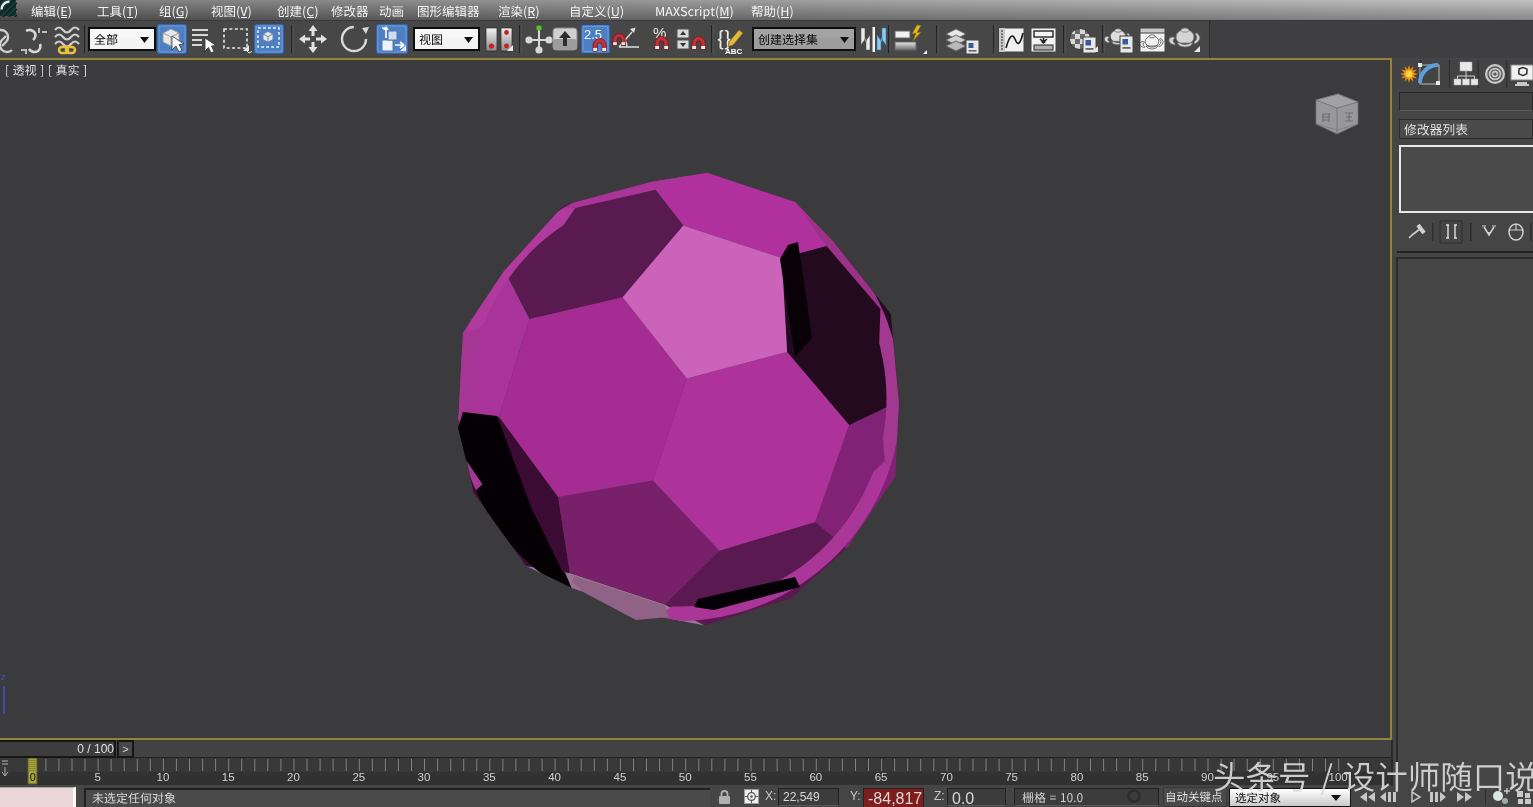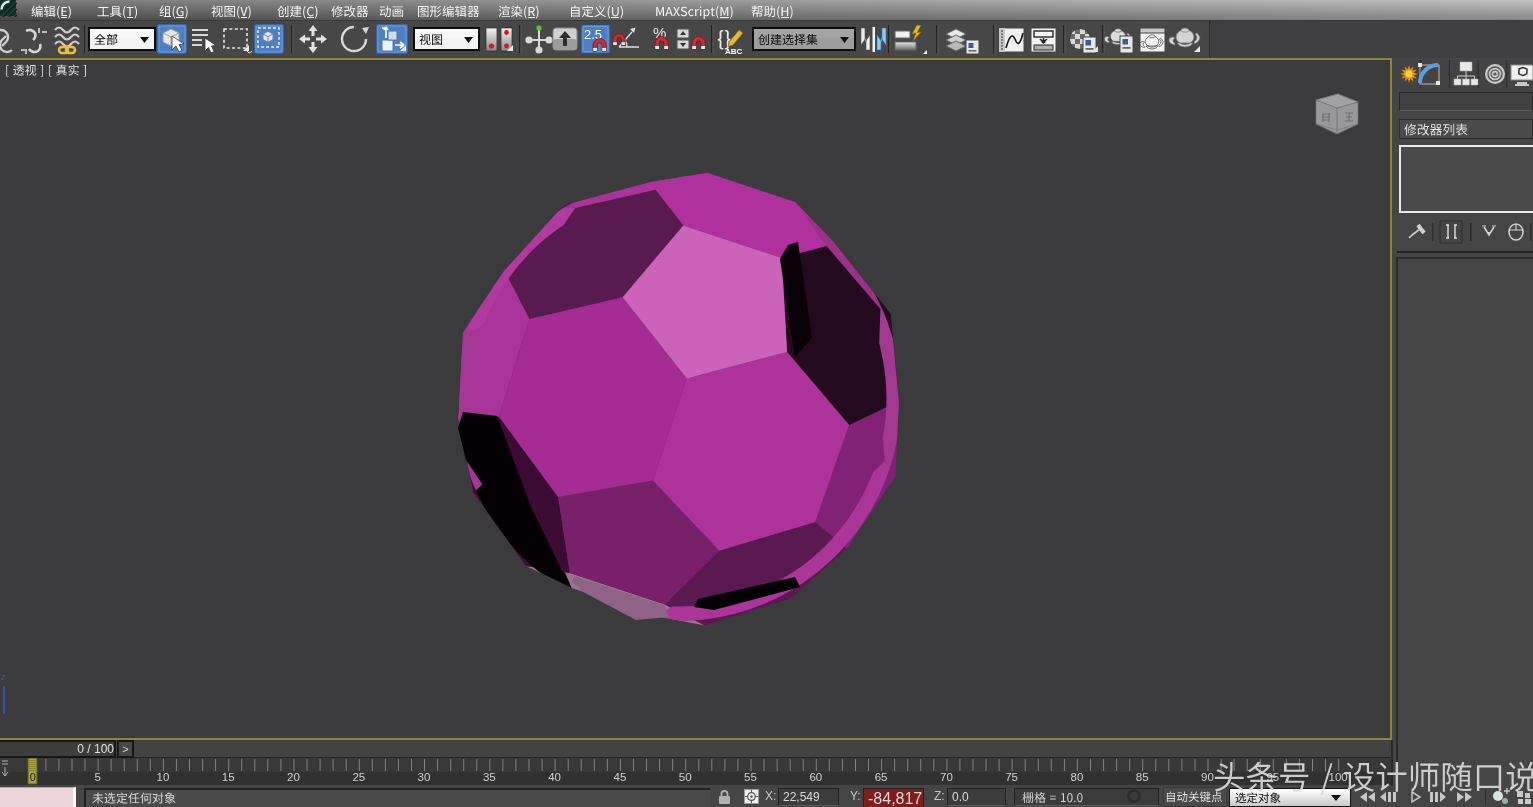--- a/index.html
+++ b/index.html
@@ -627,21 +627,21 @@
     <rect x="0.5" y="0.5" width="14" height="14" fill="#f0f0f0" stroke="#999"></rect>
     <circle cx="7.5" cy="7.5" r="3.8" fill="none" stroke="#555" stroke-width="1.3"></circle>
     <circle cx="7.5" cy="7.5" r="1.3" fill="#555"></circle>
     <path d="M7.5,1 l0,2.5 M7.5,11.5 l0,2.5 M1,7.5 l2.5,0 M11.5,7.5 l2.5,0" stroke="#555"></path>
   </svg>
 <div class="abs" style="left:765px;top:789px;color:#c8c8c8;font-size:12px">X:</div>
 <div class="abs" style="left:778px;top:788px;width:61px;height:18px;background:#3c3c3c;border:1px solid #222;border-bottom-color:#5a5a5a;color:#d8d8d8;font-size:12px;padding:1px 0 12px 4px">22,549</div>
 <div class="abs" style="left:850px;top:789px;color:#c8c8c8;font-size:12px">Y:</div>
 <div class="abs" style="left:863px;top:788px;width:61px;height:34px;background:#7f1d1d;border:1px solid #222;border-bottom-color:#5a5a5a;color:#d8d8d8;font-size:16px;padding:1px 0 0 4px">-84,817</div>
 <div class="abs" style="left:934px;top:789px;color:#c8c8c8;font-size:12px">Z:</div>
-<div class="abs" style="left:947px;top:788px;width:59px;height:18px;background:#3c3c3c;border:1px solid #222;border-bottom-color:#5a5a5a;color:#d8d8d8;font-size:12px;padding:1px 0 0 4px">0.0</div>
+<div class="abs" style="left:947px;top:788px;width:59px;height:18px;background:#3c3c3c;border:1px solid #222;border-bottom-color:#5a5a5a;color:#d8d8d8;font-size:16px;padding:1px 0 0 4px">0.0</div>
 <div class="abs" style="left:1014px;top:788px;width:145px;height:18px;background:#3c3c3c;border:1px solid #222;border-bottom-color:#5a5a5a"></div>
 <svg class="abs" style="left:1022px;top:789px" width="120" height="17" viewBox="0 -13 120 17">
     <path d="M4.0 -5.3H11.5V-4.5H4.0ZM5.1 -9.6H7.0V-8.9H5.1ZM8.3 -9.6H10.4V-8.9H8.3ZM10.0 -9.6H10.8V0.0Q10.8 0.3 10.7 0.5Q10.6 0.7 10.4 0.8Q10.2 0.9 10.0 1.0Q9.7 1.0 9.2 1.0Q9.2 0.8 9.1 0.6Q9.1 0.4 9.0 0.2Q9.3 0.2 9.5 0.2Q9.7 0.2 9.8 0.2Q10.0 0.2 10.0 0.0ZM6.5 -9.6H7.3V-0.1Q7.3 0.2 7.2 0.4Q7.1 0.6 7.0 0.7Q6.8 0.8 6.5 0.8Q6.2 0.8 5.8 0.8Q5.8 0.7 5.7 0.4Q5.6 0.2 5.5 0.0Q5.8 0.1 6.0 0.1Q6.3 0.1 6.4 0.1Q6.5 0.1 6.5 -0.1ZM4.7 -9.6H5.5V-5.2Q5.5 -4.5 5.4 -3.7Q5.4 -2.9 5.3 -2.0Q5.1 -1.2 4.9 -0.4Q4.6 0.3 4.2 1.0Q4.1 0.9 4.0 0.8Q3.9 0.8 3.8 0.7Q3.6 0.6 3.6 0.6Q4.0 -0.1 4.2 -0.8Q4.4 -1.5 4.5 -2.3Q4.7 -3.0 4.7 -3.8Q4.7 -4.5 4.7 -5.2ZM8.0 -9.6H8.8V-4.4Q8.8 -3.8 8.8 -3.1Q8.8 -2.4 8.7 -1.6Q8.6 -0.9 8.4 -0.2Q8.3 0.4 8.0 1.0Q8.0 0.9 7.8 0.9Q7.7 0.8 7.6 0.7Q7.4 0.6 7.4 0.6Q7.7 -0.1 7.8 -1.0Q8.0 -1.8 8.0 -2.7Q8.0 -3.6 8.0 -4.4ZM0.6 -7.5H3.9V-6.7H0.6ZM2.0 -10.1H2.8V0.9H2.0ZM2.0 -7.0 2.6 -6.8Q2.4 -6.1 2.3 -5.4Q2.1 -4.6 1.9 -3.8Q1.7 -3.1 1.4 -2.4Q1.1 -1.8 0.8 -1.3Q0.8 -1.5 0.6 -1.7Q0.5 -1.9 0.4 -2.1Q0.6 -2.5 0.9 -3.1Q1.1 -3.7 1.3 -4.3Q1.6 -5.0 1.7 -5.7Q1.9 -6.4 2.0 -7.0ZM2.7 -6.3Q2.8 -6.2 3.0 -5.9Q3.2 -5.6 3.4 -5.3Q3.6 -4.9 3.8 -4.6Q4.0 -4.4 4.0 -4.2L3.5 -3.5Q3.4 -3.7 3.3 -4.0Q3.1 -4.4 2.9 -4.7Q2.7 -5.1 2.6 -5.4Q2.4 -5.7 2.3 -5.9Z M18.6 -8.8H22.0V-8.0H18.6ZM17.5 -3.4H22.6V0.9H21.7V-2.7H18.4V1.0H17.5ZM17.9 -0.4H22.2V0.4H17.9ZM19.0 -10.1 19.9 -9.9Q19.5 -9.1 19.1 -8.3Q18.6 -7.6 18.1 -6.9Q17.6 -6.3 17.1 -5.8Q17.0 -5.9 16.9 -6.0Q16.7 -6.1 16.6 -6.2Q16.5 -6.3 16.4 -6.4Q17.2 -7.1 17.9 -8.0Q18.6 -9.0 19.0 -10.1ZM21.8 -8.8H21.9L22.1 -8.8L22.7 -8.6Q22.3 -7.4 21.6 -6.5Q21.0 -5.6 20.2 -4.9Q19.4 -4.2 18.5 -3.6Q17.6 -3.1 16.6 -2.8Q16.5 -2.9 16.4 -3.1Q16.2 -3.4 16.1 -3.5Q17.0 -3.8 17.9 -4.3Q18.7 -4.7 19.5 -5.4Q20.3 -6.1 20.9 -6.9Q21.4 -7.7 21.8 -8.6ZM18.6 -8.2Q18.9 -7.3 19.6 -6.5Q20.4 -5.6 21.4 -4.9Q22.4 -4.2 23.7 -3.8Q23.6 -3.7 23.5 -3.6Q23.4 -3.4 23.3 -3.3Q23.2 -3.1 23.2 -3.0Q21.8 -3.5 20.8 -4.3Q19.8 -5.0 19.0 -5.9Q18.3 -6.9 17.9 -7.7ZM12.6 -7.5H16.8V-6.7H12.6ZM14.4 -10.1H15.3V0.9H14.4ZM14.4 -7.0 15.0 -6.8Q14.8 -6.1 14.6 -5.3Q14.4 -4.5 14.1 -3.8Q13.8 -3.0 13.5 -2.4Q13.1 -1.8 12.8 -1.3Q12.7 -1.5 12.6 -1.7Q12.5 -1.9 12.3 -2.1Q12.7 -2.5 13.0 -3.1Q13.3 -3.6 13.5 -4.3Q13.8 -5.0 14.0 -5.6Q14.3 -6.3 14.4 -7.0ZM15.2 -6.2Q15.3 -6.1 15.6 -5.8Q15.8 -5.5 16.0 -5.2Q16.3 -4.9 16.5 -4.7Q16.7 -4.4 16.8 -4.3L16.3 -3.6Q16.2 -3.8 16.0 -4.1Q15.8 -4.4 15.5 -4.7Q15.3 -5.0 15.1 -5.3Q14.9 -5.6 14.8 -5.8Z M28.1 -5.5V-6.3H33.8V-5.5ZM28.1 -2.6V-3.4H33.8V-2.6Z M38.9 0.0V-0.9H40.9V-7.5H39.3V-8.2Q39.9 -8.3 40.3 -8.4Q40.8 -8.6 41.1 -8.8H42.0V-0.9H43.7V0.0Z M47.9 0.2Q47.0 0.2 46.4 -0.3Q45.8 -0.9 45.5 -1.9Q45.1 -2.9 45.1 -4.4Q45.1 -6.0 45.5 -7.0Q45.8 -8.0 46.4 -8.5Q47.0 -9.0 47.9 -9.0Q48.7 -9.0 49.3 -8.5Q49.9 -8.0 50.3 -7.0Q50.6 -6.0 50.6 -4.4Q50.6 -2.9 50.3 -1.9Q49.9 -0.9 49.3 -0.3Q48.7 0.2 47.9 0.2ZM47.9 -0.7Q48.4 -0.7 48.7 -1.1Q49.1 -1.5 49.3 -2.3Q49.5 -3.1 49.5 -4.4Q49.5 -5.7 49.3 -6.5Q49.1 -7.3 48.7 -7.7Q48.4 -8.1 47.9 -8.1Q47.4 -8.1 47.0 -7.7Q46.6 -7.3 46.4 -6.5Q46.2 -5.7 46.2 -4.4Q46.2 -3.1 46.4 -2.3Q46.6 -1.5 47.0 -1.1Q47.4 -0.7 47.9 -0.7Z M52.8 0.2Q52.5 0.2 52.3 -0.1Q52.1 -0.3 52.1 -0.7Q52.1 -1.1 52.3 -1.3Q52.5 -1.5 52.8 -1.5Q53.2 -1.5 53.4 -1.3Q53.6 -1.1 53.6 -0.7Q53.6 -0.3 53.4 -0.1Q53.2 0.2 52.8 0.2Z M57.9 0.2Q57.0 0.2 56.4 -0.3Q55.8 -0.9 55.4 -1.9Q55.1 -2.9 55.1 -4.4Q55.1 -6.0 55.4 -7.0Q55.8 -8.0 56.4 -8.5Q57.0 -9.0 57.9 -9.0Q58.7 -9.0 59.3 -8.5Q59.9 -8.0 60.2 -7.0Q60.6 -6.0 60.6 -4.4Q60.6 -2.9 60.2 -1.9Q59.9 -0.9 59.3 -0.3Q58.7 0.2 57.9 0.2ZM57.9 -0.7Q58.4 -0.7 58.7 -1.1Q59.1 -1.5 59.3 -2.3Q59.5 -3.1 59.5 -4.4Q59.5 -5.7 59.3 -6.5Q59.1 -7.3 58.7 -7.7Q58.4 -8.1 57.9 -8.1Q57.4 -8.1 57.0 -7.7Q56.6 -7.3 56.4 -6.5Q56.2 -5.7 56.2 -4.4Q56.2 -3.1 56.4 -2.3Q56.6 -1.5 57.0 -1.1Q57.4 -0.7 57.9 -0.7Z" fill="#d4d4d4"></path>
   </svg>
 <svg class="abs" style="left:1124px;top:786px" width="20" height="20">
     <circle cx="10" cy="10" r="5.5" fill="none" stroke="#2c2c2c" stroke-width="2.5"></circle>
   </svg>
 <div class="abs" style="left:1163px;top:787px;width:64px;height:20px;background:#4a4a4a;border:1px solid #383838"></div>
 <div style="position:absolute;left:1165px;top:789px">
     <svg width="58" height="16" viewBox="0 -12.1 58 16" style="display:block">

